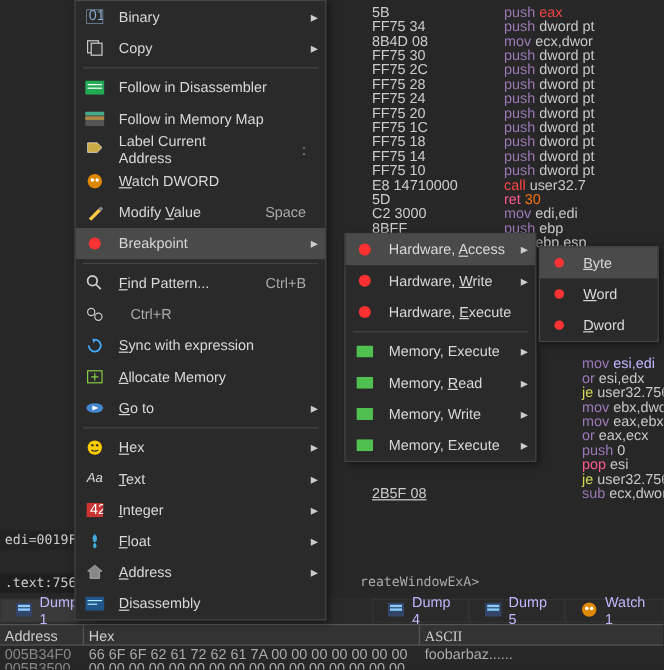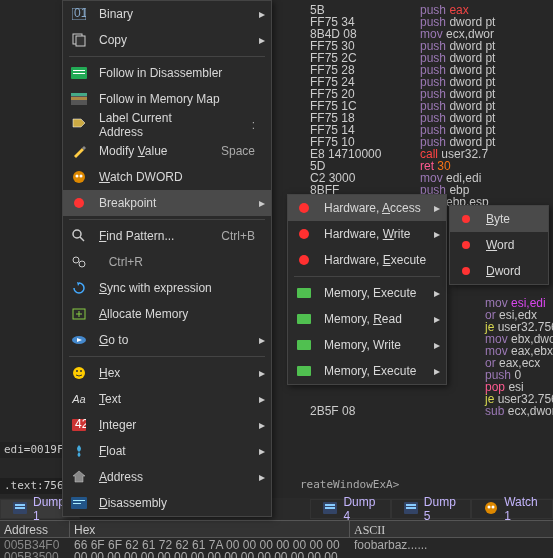--- a/index.html
+++ b/index.html
@@ -31,21 +31,21 @@
 .tab.active { background:#3a3a3a; }
 .hex-hdr { position:absolute; top:520px; left:0; width:553px; height:18px; background:#333; display:flex; font-family:Consolas,monospace; font-size:11px; color:#ccc; border-top:1px solid #555; border-bottom:1px solid #555;}
 .hex-hdr .a { width:70px; padding:2px 4px; border-right:1px solid #555;}
 .hex-hdr .h { width:280px; padding:2px 4px; border-right:1px solid #555;}
 .hex-hdr .c { flex:1; padding:2px 4px;font-family:Liberation Serif, serif; }
 .hex-row { position:absolute; left:0; width:553px; height:12px; display:flex; font-family:Consolas,monospace; font-size:11px; }
 .hex-row .a { width:70px; padding:0 4px; color:#888;}
 .hex-row .h { width:280px; padding:0 4px; color:#aaa; letter-spacing:0px;}
 .hex-row .c { flex:1; padding:0 4px; color:#aaa;}
 .lower-asm { position:absolute; top:404px; left:310px; font-family:Consolas,monospace; font-size:11px; color:#ccc; }
-.lower-asm div { height:12px; }
+.lower-asm div { height:12px;text-decoration:underline; }
 .cw-line { position:absolute; top:478px; left:300px; font-family:Consolas,monospace; font-size:11px; color:#aaa; }
 .dis-lower { position:absolute; top:296px; left:485px; font-family:Consolas,monospace; font-size:11px; }
 .dis-lower div { height:12px; white-space:nowrap; }
 </style>
 </head>
 <body>
 
 <div class="bg">
   <div class="asm-col" id="asmcol">
       <div>5B</div>
@@ -83,21 +83,21 @@
       <div><span style="color:#ff4444">call</span> <span style="color:#c8c8c8">user32.7</span></div>
       <div><span style="color:#ff5a90">ret</span> <span style="color:#f97316">30</span></div>
       <div><span style="color:#9b78b5">mov</span> <span style="color:#c8c8c8">edi,edi</span></div>
       <div><span style="color:#9b78b5">push</span> <span style="color:#c8c8c8">ebp</span></div>
       <div><span style="color:#9b78b5">mov</span> <span style="color:#c8c8c8">ebp,esp</span></div>
     </div>
   <div class="lower-asm" id="asmcol2">
       <div>2B5F 08</div>
     </div>
   <div class="dis-lower" id="dislower">
-      <div><span style="color:#9b78b5">mov</span> <span style="color:#d946ef">esi,edi</span></div>
+      <div><span style="color:#9b78b5">mov</span> <span style="color:#c4b5fd">esi,edi</span></div>
       <div><span style="color:#9b78b5">or</span> <span style="color:#c8c8c8">esi,edx</span></div>
       <div><span style="color:#d8d850">je</span> <span style="color:#c8c8c8">user32.756</span></div>
       <div><span style="color:#9b78b5">mov</span> <span style="color:#c8c8c8">ebx,dword</span></div>
       <div><span style="color:#9b78b5">mov</span> <span style="color:#c8c8c8">eax,ebx</span></div>
       <div><span style="color:#9b78b5">or</span> <span style="color:#c8c8c8">eax,ecx</span></div>
       <div><span style="color:#9b78b5">push</span> <span style="color:#c8c8c8">0</span></div>
       <div><span style="color:#ff5a90">pop</span> <span style="color:#c8c8c8">esi</span></div>
       <div><span style="color:#d8d850">je</span> <span style="color:#c8c8c8">user32.756</span></div>
       <div><span style="color:#9b78b5">sub</span> <span style="color:#c8c8c8">ecx,dword</span></div>
     </div>
@@ -209,37 +209,37 @@
             <path d="M1 1 L9 1 L13 5 L9 9 L1 9 Z" fill="#ca4" stroke="#fff" stroke-width="0.5"></path>
           </svg>
         </span>
         <span class="lbl">Label Current Address</span>
         <span class="sc">:</span>
         <span class="arr"></span>
       </div>
       <div class="mi">
         <span class="ic">
           <svg width="14" height="14">
-            <path d="M2 12 L10 4 L12 6 L4 14 Z" fill="#fc4"></path>
-            <path d="M10 4 L12 2 L14 4 L12 6" fill="#888"></path>
-          </svg>
-        </span>
-        <span class="lbl"><span>Modify <u>V</u>alue</span></span>
-        <span class="sc">Space</span>
-        <span class="arr"></span>
-      </div>
-      <div class="mi">
-        <span class="ic">
-          <svg width="14" height="14">
             <circle cx="7" cy="7" r="6" fill="#d80"></circle>
             <circle cx="5" cy="6" r="1.5" fill="#fff"></circle>
             <circle cx="9" cy="6" r="1.5" fill="#fff"></circle>
           </svg>
         </span>
         <span class="lbl"><span><u>W</u>atch DWORD</span></span>
+        <span class="arr"></span>
+      </div>
+      <div class="mi">
+        <span class="ic">
+          <svg width="14" height="14">
+            <path d="M2 12 L10 4 L12 6 L4 14 Z" fill="#fc4"></path>
+            <path d="M10 4 L12 2 L14 4 L12 6" fill="#888"></path>
+          </svg>
+        </span>
+        <span class="lbl"><span>Modify <u>V</u>alue</span></span>
+        <span class="sc">Space</span>
         <span class="arr"></span>
       </div>
       <div class="mi hover">
         <span class="ic">
           <svg width="12" height="12">
             <circle cx="6" cy="6" r="5" fill="#f33"></circle>
           </svg>
         </span>
         <span class="lbl">Breakpoint</span>
         <span class="arr">▸</span>

